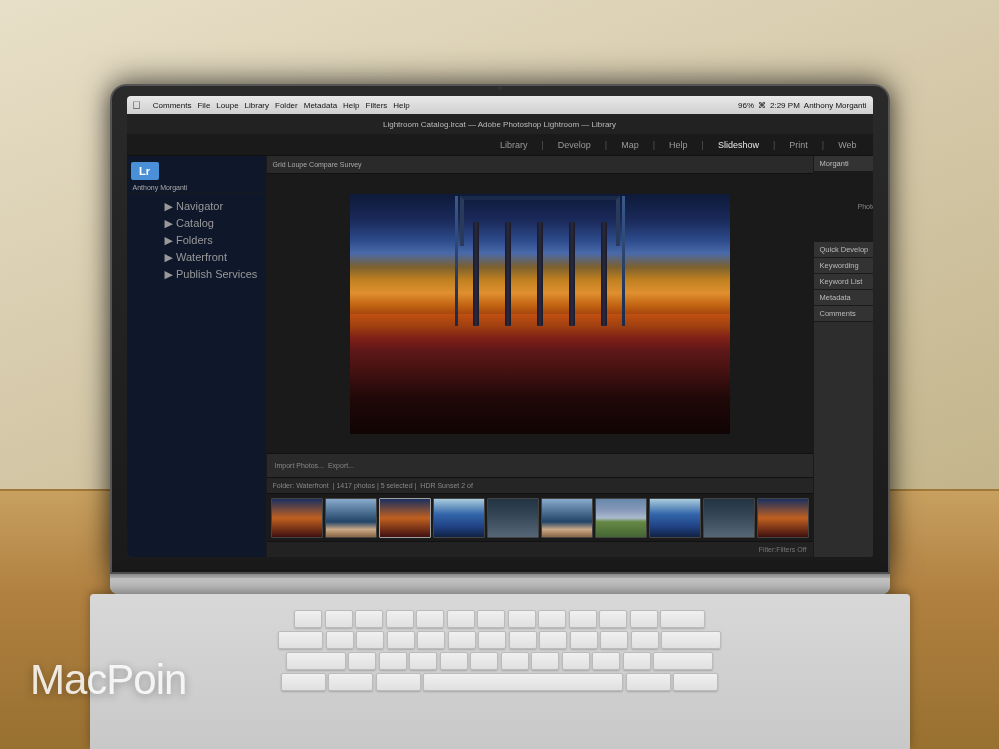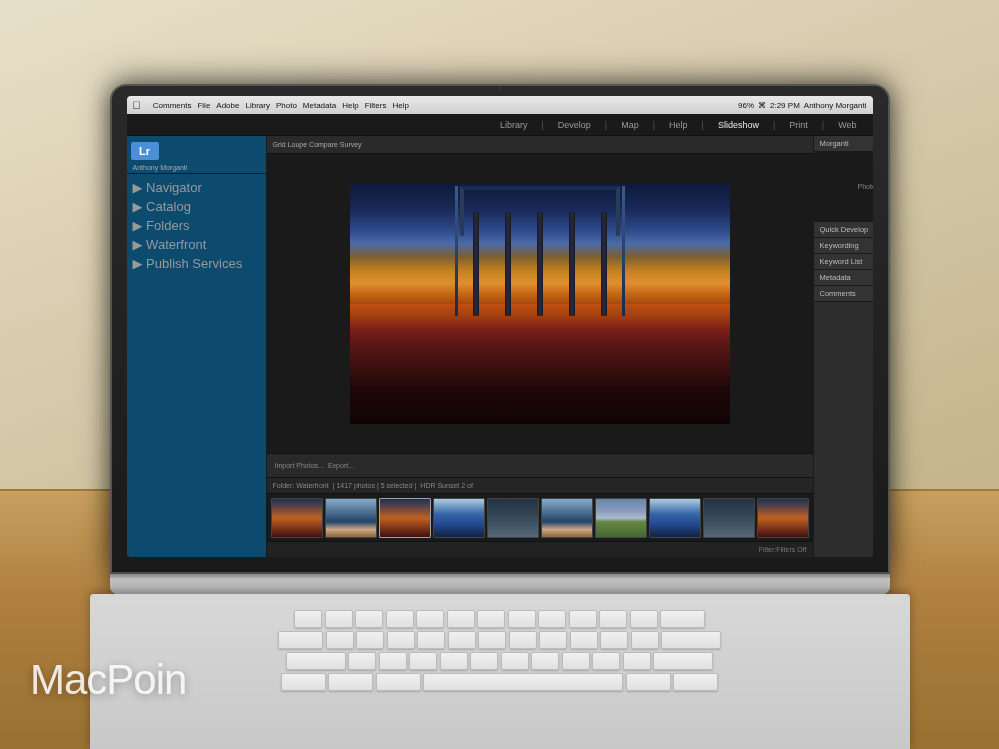--- a/index.html
+++ b/index.html
@@ -157,21 +157,21 @@
     
     .lr-main {
       flex: 1;
       display: flex;
       overflow: hidden;
     }
 
     
     .lr-left-panel {
       width: 140px;
-      background: #0c4a6e;
+      background: #0f172a;
       border-right: 1px solid #1a1a1a;
       flex-shrink: 0;
       padding: 4px 0;
       font-size: 8px;
     }
 
     .lr-left-panel .lr-logo {
       width: 28px;
       height: 18px;
       background: #4a90d9;
@@ -189,24 +189,25 @@
       padding: 2px 6px;
       color: #aaa;
       font-size: 7px;
       border-bottom: 1px solid #1a1a1a;
       margin-bottom: 4px;
     }
 
     .lr-panel-section {
       padding: 2px 6px;
       color: #999;
-      font-size: 13px;
+      font-size: 11px;
       display: flex;
       justify-content: space-between;
       cursor: pointer;
+      margin-left: 32px;
     }
 
     
     .lr-center {
       flex: 1;
       background: #1e1e1e;
       display: flex;
       flex-direction: column;
       position: relative;
     }
@@ -579,36 +580,39 @@
     <div class="camera-dot"></div>
     <div class="screen-bezel">
 
       <div class="lr-app">
 
         <div class="mac-menubar">
           <span class="apple-logo"></span>
           <div class="menu-items">
             <span>Comments</span>
             <span>File</span>
-            <span>Adobe</span>
+            <span>Loupe</span>
             <span>Library</span>
-            <span>Photo</span>
+            <span>Folder</span>
             <span>Metadata</span>
             <span>Help</span>
             <span>Filters</span>
             <span>Help</span>
           </div>
           <div class="right-items">
             <span>96%</span>
             <span>⌘</span>
             <span>2:29 PM</span>
             <span>Anthony Morganti</span>
           </div>
         </div>
 
+        <div class="lr-titlebar">
+          <span class="title-text">Lightroom Catalog.lrcat — Adobe Photoshop Lightroom — Library</span>
+        </div>
 
         <div class="lr-modulenav">
           <div class="modules">
             <span>Library</span>
             <span class="separator">|</span>
             <span>Develop</span>
             <span class="separator">|</span>
             <span>Map</span>
             <span class="separator">|</span>
             <span>Help</span>

